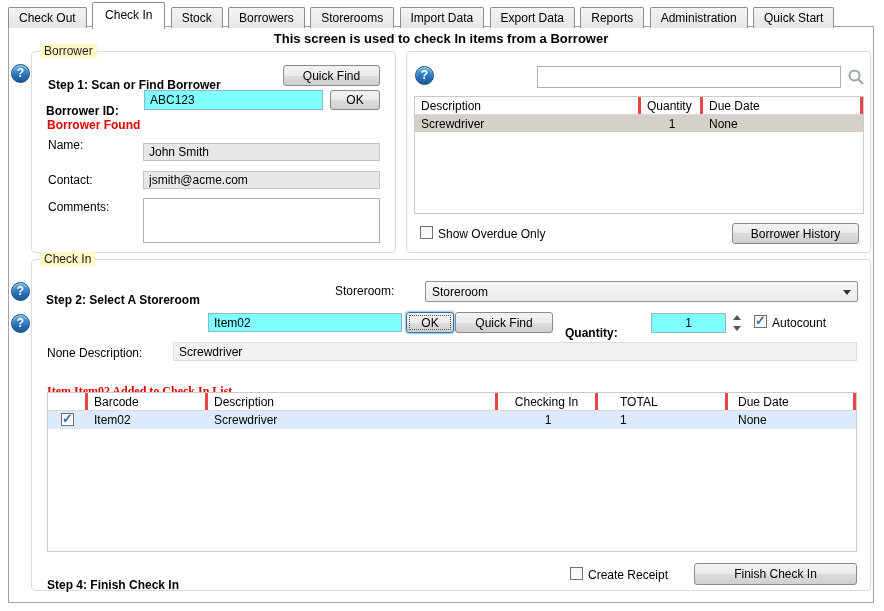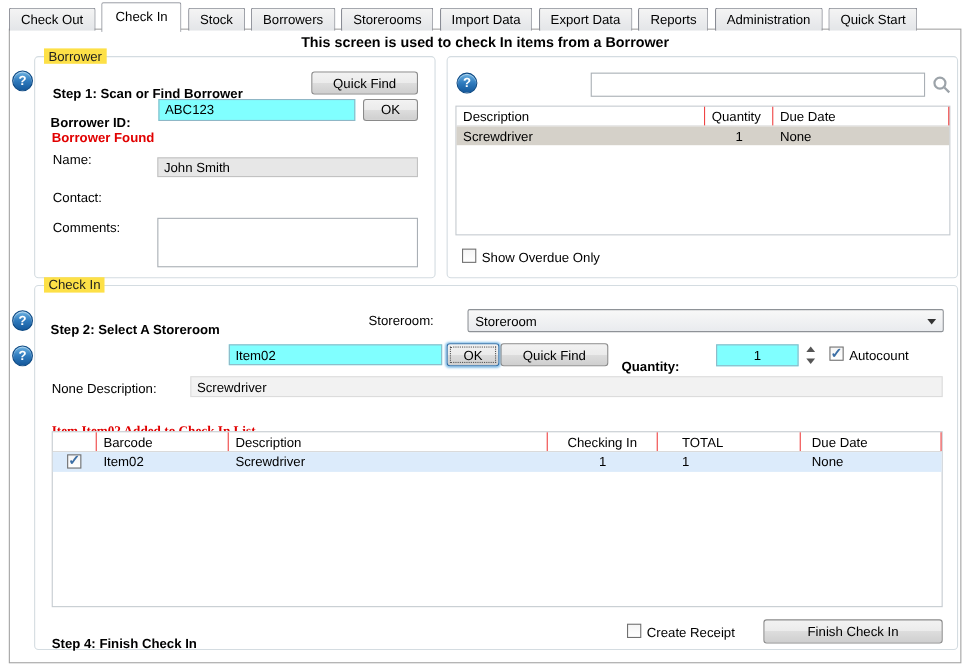--- a/index.html
+++ b/index.html
@@ -15,21 +15,21 @@
   .tab.active { top:0; padding:5px 12px 7px 12px; background:#FFFFFF; z-index:3; }
 
   
   .panel { position:absolute; left:8px; top:26px; width:866px; height:577px;
     border:1px solid #A3A3A3; background:#FFFFFF; }
   .hdr { position:absolute; left:0; right:0; top:4px; text-align:center;
     font-weight:bold; font-size:13px; }
 
   
   .group { position:absolute; border:1px solid #D4DCE1; border-radius:4px; }
-  .glabel { position:absolute; top:-8px; left:8px; background:#fde047;
+  .glabel { position:absolute; top:-8px; left:8px; background:#fef9c3;
     padding:0 4px; color:#1E1E1E; }
 
   .lbl  { position:absolute; white-space:nowrap; }
   .b    { font-weight:bold;margin-top:11px; }
   .red  { color:#E10000; font-weight:bold; }
 
   
   .btn { position:absolute; border:1px solid #8A8A8A; border-radius:3px;
     background:linear-gradient(#F2F2F2 0%,#EBEBEB 50%,#DDDDDD 50%,#CFCFCF 100%);
     font-family:inherit; font-size:12px; text-align:center; cursor:default; }
@@ -63,21 +63,21 @@
   .spin { position:absolute; width:14px; height:20px; }
   .spin .up, .spin .dn { position:absolute; left:3px; width:0; height:0;
     border-left:4px solid transparent; border-right:4px solid transparent; }
   .spin .up { top:2px; border-bottom:5px solid #555; }
   .spin .dn { bottom:2px; border-top:5px solid #555; }
 
   
   .tbl { position:absolute; border:1px solid #C5CBD0; background:#FFF; }
   .trow { display:flex; width:100%; }
   .thead { border-bottom:1px solid #DADADA; height:18px; }
-  .thead .tc { border-right:1px solid #ef4444; }
+  .thead .tc { border-right:3px solid #ef4444; }
   .tc { padding:2px 0 0 6px; overflow:hidden; white-space:nowrap; }
   .tc.c { text-align:center; padding-left:0; }
   .rsel1 { background:#D5D1C9; height:17px; }
   .rsel2 { background:#DCEBFB; height:18px; }
 
   .mag { position:absolute; }
 </style>
 </head>
 <body>
 
@@ -111,20 +111,21 @@
     <div class="lbl b" style="left:14px;top:41px;">Borrower ID:</div>
     <input class="txt hl" style="left: 112px; top: 38px; width: 179px; height: 20px;" value="ABC123">
     <button class="btn" style="left:298px;top:38px;width:50px;height:20px;">OK</button>
 
     <div class="lbl red" style="left:15px;top:66px;">Borrower Found</div>
 
     <div class="lbl" style="left:16px;top:86px;">Name:</div>
     <input class="txt ro" style="left: 111px; top: 91px; width: 237px; height: 18px;" readonly="" value="John Smith">
 
     <div class="lbl" style="left:16px;top:121px;">Contact:</div>
+    <input class="txt ro" style="left: 111px; top: 119px; width: 237px; height: 18px;" readonly="" value="jsmith@acme.com">
 
     <div class="lbl" style="left:16px;top:148px;">Comments:</div>
     <textarea class="txt" style="left: 111px; top: 146px; width: 237px; height: 45px;" value=""></textarea>
   </div>
 
   <div class="group" style="left:397px;top:24px;width:465px;height:202px;">
 
     <div class="help" style="left:8px;top:14px;">?</div>
 
     <input class="txt" style="left: 130px; top: 14px; width: 304px; height: 22px;" value="">
@@ -141,20 +142,21 @@
       </div>
       <div class="trow rsel1">
         <div class="tc" style="width:226px;">Screwdriver</div>
         <div class="tc c" style="width:62px;">1</div>
         <div class="tc" style="flex:1;">None</div>
       </div>
     </div>
 
     <span class="cb" style="left:13px;top:174px;"></span>
     <div class="lbl" style="left:31px;top:175px;">Show Overdue Only</div>
+    <button class="btn" style="left:325px;top:171px;width:127px;height:21px;">Borrower History</button>
   </div>
 
   <div class="group" style="left:22px;top:232px;width:840px;height:332px;">
     <span class="glabel">Check In</span>
 
     <div class="lbl b" style="left:14px;top:22px;">Step 2: Select A Storeroom</div>
     <div class="lbl" style="left:303px;top:24px;">Storeroom:</div>
     <div class="combo" style="left:393px;top:21px;width:433px;height:21px;">
       <span>Storeroom</span>
       <span class="arr"></span>

